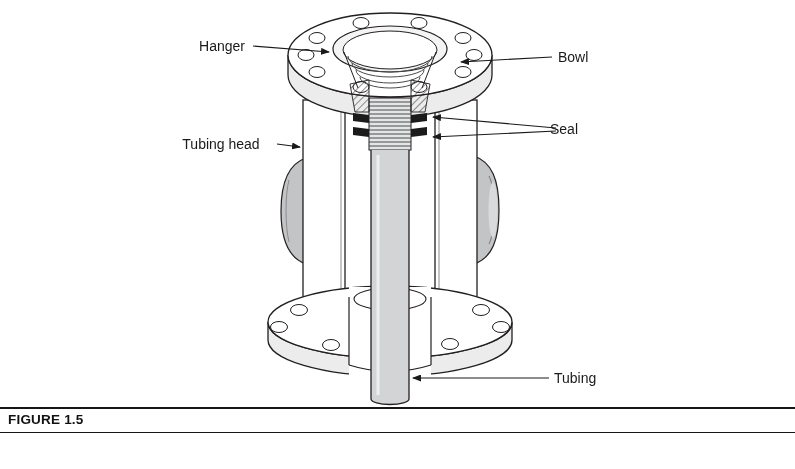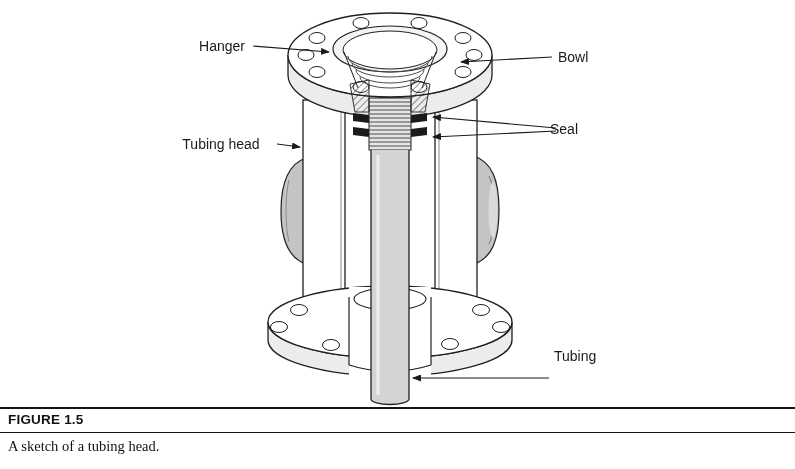--- a/index.html
+++ b/index.html
@@ -173,20 +173,19 @@
       <line x1="556" y1="128" x2="433" y2="117" marker-end="url(#arrowhead)"></line>
       <line x1="556" y1="131" x2="433" y2="137" marker-end="url(#arrowhead)"></line>
       <line x1="549" y1="378" x2="413" y2="378" marker-end="url(#arrowhead)"></line>
     </g>
   </svg>
 
   <div class="part-label right-align" style="left:195px; top:38px; width:54px">Hanger</div>
   <div class="part-label" style="left:558px; top:49px">Bowl</div>
   <div class="part-label right-align" style="left:179px; top:136px; width:84px">Tubing head</div>
   <div class="part-label" style="left:550px; top:121px">Seal</div>
-  <div class="part-label" style="left:554px; top:348px">Tubing</div>
+  <div class="part-label" style="left:554px; top:370px">Tubing</div>
 
   <div class="rule rule-top"></div>
   <div class="figure-id">FIGURE 1.5</div>
   <div class="rule rule-mid"></div>
-  <div class="figure-caption">A sketch of a tubing head.</div>
 
 </div>
 
 </body></html>

